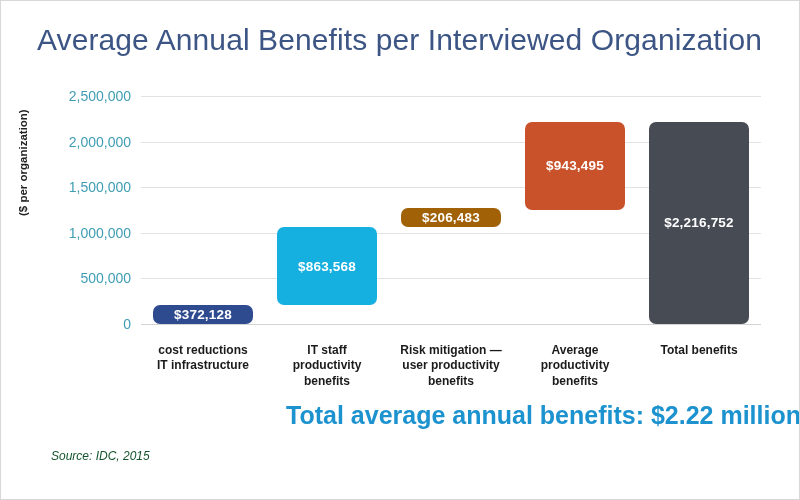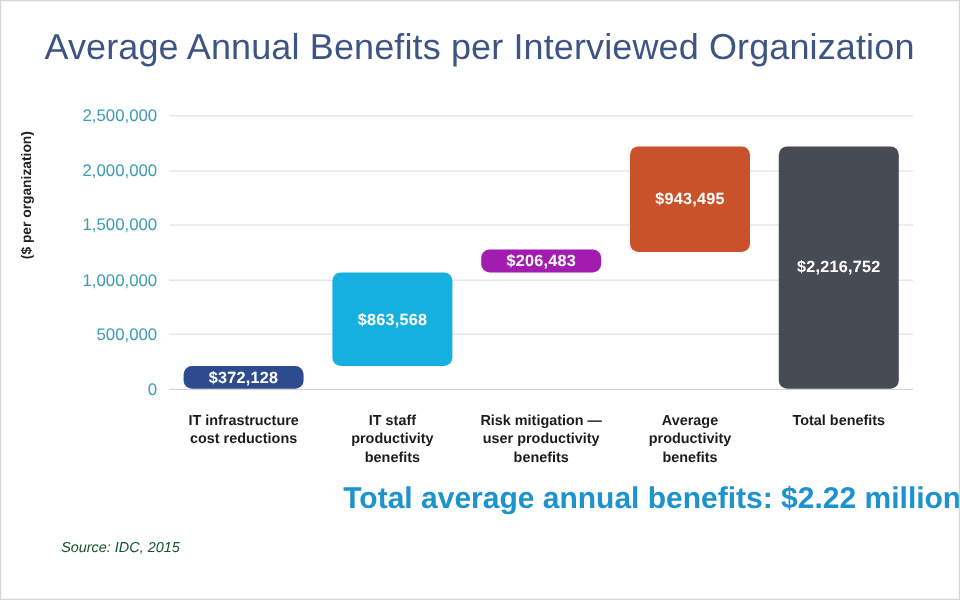--- a/index.html
+++ b/index.html
@@ -160,36 +160,36 @@
         <div class="gridline" style="top: 182.4px;"></div>
         <div class="axisline" style="top: 228px;"></div>
       </div>
     <div id="bars">
         <div class="bar" style="left: 12px; top: 209.468px; width: 100px; height: 18.5322px; background: rgb(47, 75, 143);">
           <span class="bar-label">$372,128</span>
         </div>
         <div class="bar" style="left: 136px; top: 130.71px; width: 100px; height: 78.7574px; background: rgb(22, 176, 224);">
           <span class="bar-label">$863,568</span>
         </div>
-        <div class="bar" style="left: 260px; top: 111.879px; width: 100px; height: 18.8312px; background: #a21caf;">
+        <div class="bar" style="left: 260px; top: 111.879px; width: 100px; height: 18.8312px; background: #a16207;">
           <span class="bar-label">$206,483</span>
         </div>
         <div class="bar" style="left: 384px; top: 25.8324px; width: 100px; height: 88px; background: rgb(201, 82, 43);">
           <span class="bar-label">$943,495</span>
         </div>
         <div class="bar" style="left: 508px; top: 25.8322px; width: 100px; height: 202.168px; background: rgb(71, 75, 84);">
           <span class="bar-label">$2,216,752</span>
         </div>
       </div>
   </div>
 
   <div id="xlabels">
       <div class="xlabel" style="left: 137px; width: 130px;">
+        <div>cost reductions</div>
         <div>IT infrastructure</div>
-        <div>cost reductions</div>
       </div>
       <div class="xlabel" style="left: 261px; width: 130px;">
         <div>IT staff</div>
         <div>productivity</div>
         <div>benefits</div>
       </div>
       <div class="xlabel" style="left: 385px; width: 130px;">
         <div>Risk mitigation —</div>
         <div>user productivity</div>
         <div>benefits</div>

